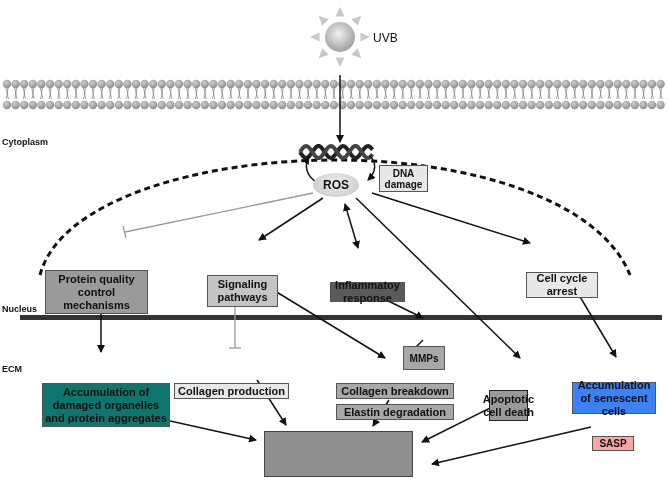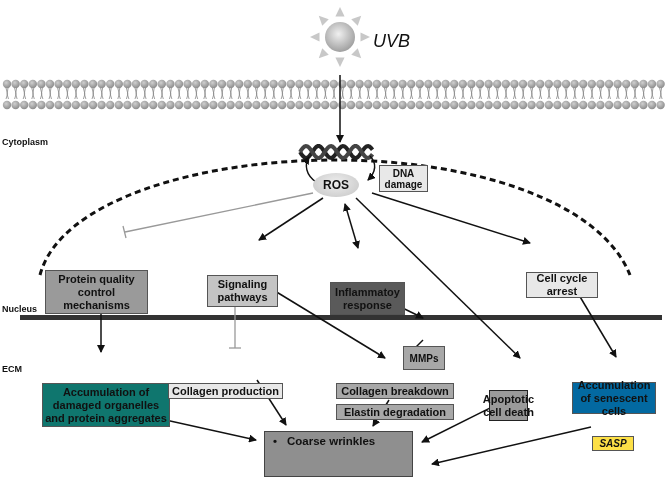--- a/index.html
+++ b/index.html
@@ -3,21 +3,21 @@
 <meta charset="utf-8">
 <style>
   html, body { margin:0; padding:0; background:#ffffff; }
   body { width:669px; height:481px; position:relative; overflow:hidden;
          font-family:"Liberation Sans", sans-serif; }
   #stage { position:absolute; left:0; top:0; width:669px; height:481px; }
   .box { position:absolute; box-sizing:border-box; border:1.5px solid #555;
          display:flex; align-items:center; justify-content:center; text-align:center;
          font-weight:bold; font-size:11px; line-height:13px; color:#111;margin-top:24px; }
   .lbl { position:absolute; font-weight:bold; font-size:9px; color:#111; }
-  .uvb { position:absolute; font-size:18px; color:#111;font-style:italic; }
+  .uvb { position:absolute; font-size:12px; color:#111; }
   .ros { position:absolute; left:313px; top:173px; width:46px; height:24px; border-radius:50%;
          background:radial-gradient(ellipse at 50% 40%, #eeeeee, #c4c4c4);
          display:flex; align-items:center; justify-content:center;
          font-weight:bold; font-size:12px; color:#111; }
   .outcome { position:absolute; left:264px; top:431px; width:149px; height:46px;
              background:#8f8f8f; border:1.5px solid #444; box-sizing:border-box;
              font-weight:bold; font-size:11.5px; line-height:13px; color:#111;
              padding:3px 0 0 8px; }
   .outcome ul { list-style:none; margin:0; padding:0; }
   .outcome li::before { content:"\2022"; display:inline-block; width:14px; }
@@ -335,29 +335,28 @@
 <div class="uvb" style="left:373px;top:31px;">UVB</div>
 <div class="lbl" style="left:2px;top:137px;">Cytoplasm</div>
 <div class="lbl" style="left:2px;top:304px;text-align:center;">Nucleus</div>
 <div class="lbl" style="left:2px;top:364px;">ECM</div>
 
 <div class="box" style="left:379px;top:141px;width:49px;height:27px;background:#e8e8e8;font-size:10px;line-height:11px;">DNA damage</div>
 <div class="ros">ROS</div>
 
 <div class="box" style="left:45px;top:246px;width:103px;height:44px;background:#9a9a9a;">Protein quality control mechanisms</div>
 <div class="box" style="left:207px;top:251px;width:71px;height:32px;background:#c4c4c4;">Signaling pathways</div>
-<div class="box" style="left:330px;top:258px;width:75px;height:33px;background:#5a5a5a;">Inflammatoy response</div>
+<div class="box" style="left:330px;top:258px;width:75px;height:20px;background:#5a5a5a;">Inflammatoy response</div>
 <div class="box" style="left:526px;top:248px;width:72px;height:26px;background:#e8e8e8;">Cell cycle arrest</div>
 <div class="box" style="left:403px;top:322px;width:42px;height:24px;background:#a8a8a8;font-size:10px;">MMPs</div>
 
 <div class="box" style="left:42px;top:359px;width:128px;height:44px;background:#0f766e;">Accumulation of damaged organelles and protein aggregates</div>
-<div class="box" style="left:168px;top:359px;width:115px;height:16px;background:#e8e8e8;">Collagen production</div>
+<div class="box" style="left:174px;top:359px;width:115px;height:16px;background:#e8e8e8;">Collagen production</div>
 <div class="box" style="left:336px;top:359px;width:118px;height:16px;background:#a8a8a8;">Collagen breakdown</div>
 <div class="box" style="left:336px;top:380px;width:118px;height:16px;background:#a8a8a8;">Elastin degradation</div>
 <div class="box" style="left:489px;top:366px;width:39px;height:31px;background:#9a9a9a;border-color:#222;">Apoptotic cell death</div>
-<div class="box" style="left:572px;top:358px;width:84px;height:32px;background:#0369a1;">Accumulation of senescent cells</div>
-<div class="box" style="left:592px;top:412px;width:42px;height:15px;background:#fde047;font-size:10px;font-style:italic;">SASP</div>
+<div class="box" style="left:572px;top:358px;width:84px;height:32px;background:#3b82f6;">Accumulation of senescent cells</div>
+<div class="box" style="left:592px;top:412px;width:42px;height:15px;background:#fca5a5;font-size:10px;">SASP</div>
 
 <div class="outcome">
   <ul>
-    <li>Coarse wrinkles</li>
   </ul>
 </div>
 
 </body></html>

